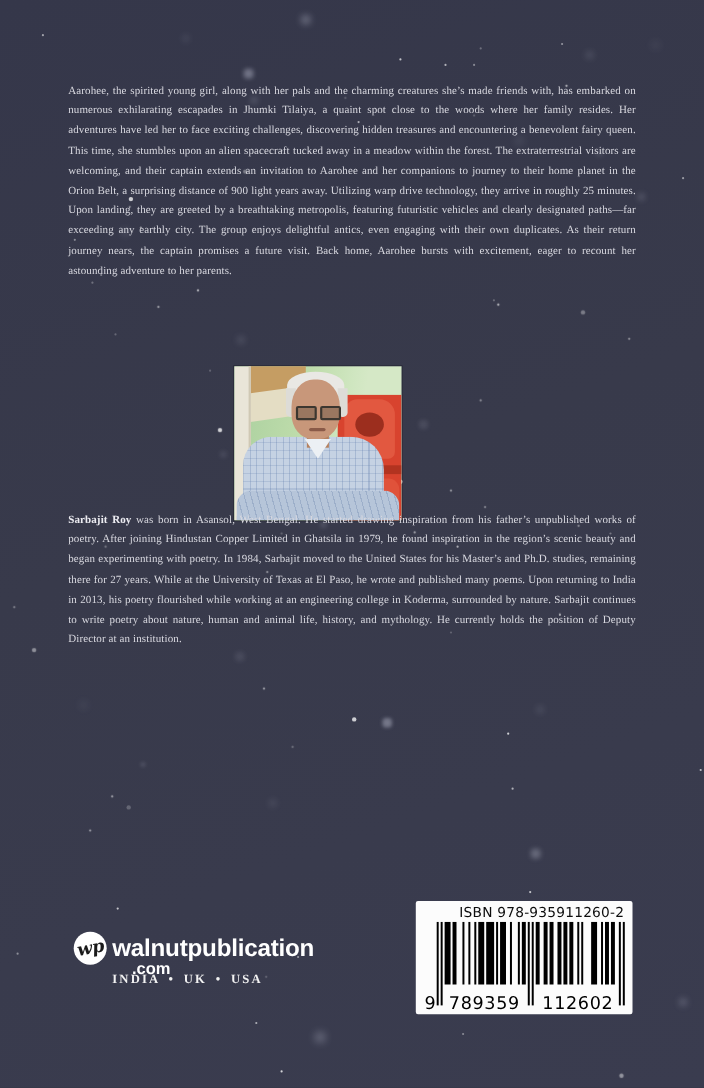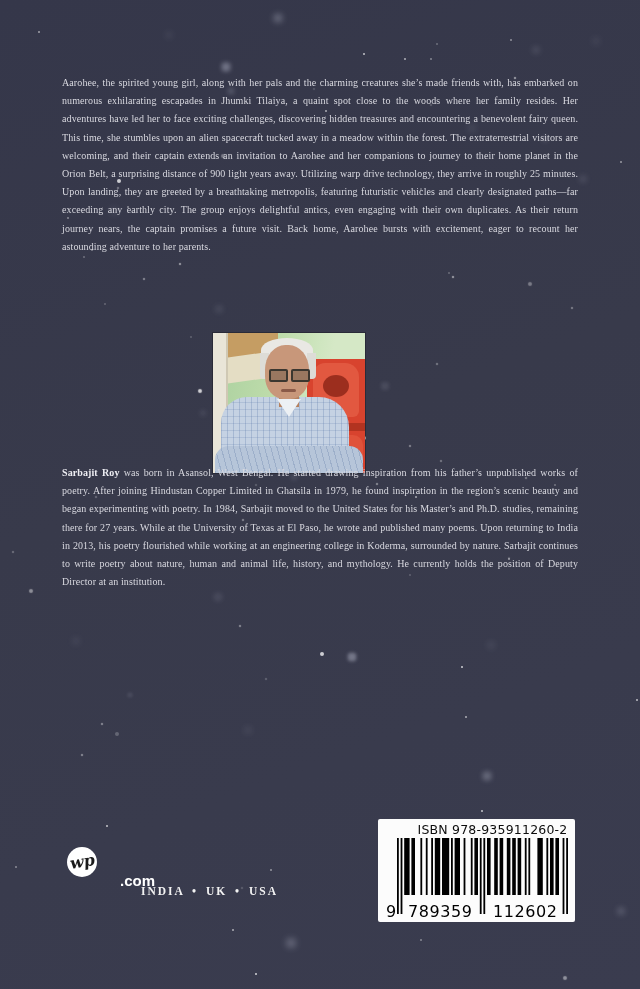--- a/index.html
+++ b/index.html
@@ -54,21 +54,21 @@
   .man-glasses .lens{width:15px;height:9px;border:2px solid #3c3730;background:rgba(70,60,50,0.35);border-radius:2px;}
   .man-mouth{position:absolute;left:68px;top:56px;width:15px;height:3px;background:#8a5a48;border-radius:2px;}
   
   .pub-circle{position:absolute;left:67px;top:847px;width:30px;height:30px;border-radius:50%;background:#fff;z-index:3;
     display:flex;align-items:center;justify-content:center;}
   .pub-monogram{font-family:"DejaVu Serif",serif;font-style:italic;font-weight:700;font-size:16px;color:#1a1a1a;transform:rotate(-10deg);line-height:1;}
   .pub-name{position:absolute;left:102px;top:849px;z-index:3;color:#fff;
     font-family:"Liberation Sans",sans-serif;font-weight:700;font-size:22px;letter-spacing:-0.2px;}
   .pub-com{position:absolute;left:120px;top:872px;width:196px;text-align:left;z-index:3;color:#fff;
     font-family:"Liberation Sans",sans-serif;font-weight:700;font-size:15px;}
-  .pub-regions{position:absolute;left:102px;top:885px;width:176px;text-align:right;z-index:3;color:#f2f2f2;
+  .pub-regions{position:absolute;left:102px;top:885px;width:176px;text-align:left;z-index:3;color:#f2f2f2;
     font-family:"Liberation Serif",serif;font-weight:700;font-size:11.5px;letter-spacing:2px;word-spacing:3px;}
   
   .barcode-box{position:absolute;left:378px;top:819px;width:197px;height:103px;background:#fcfcfc;border-radius:2px;z-index:3;}
   .isbn-label{margin-top:3px;text-align:center;color:#0d0d0d;
     font-family:"DejaVu Sans",sans-serif;font-size:12.5px;letter-spacing:0.2px;padding-left:32px;}
   .barcode-box svg{display:block;margin:1px auto 0;}
   .barcode-box svg text{font-family:"DejaVu Sans",sans-serif;font-size:16px;fill:#000;}
 </style>
 </head>
 <body>
@@ -104,20 +104,21 @@
       <div class="lens"></div>
     </div>
     <div class="man-mouth"></div>
   </div>
 
   <p class="body-text bio"><b>Sarbajit Roy</b><span> was born in Asansol, West Bengal. He started drawing inspiration from his father’s unpublished works of poetry. After joining Hindustan Copper Limited in Ghatsila in 1979, he found inspiration in the region’s scenic beauty and began experimenting with poetry. In 1984, Sarbajit moved to the United States for his Master’s and Ph.D. studies, remaining there for 27 years. While at the University of Texas at El Paso, he wrote and published many poems. Upon returning to India in 2013, his poetry flourished while working at an engineering college in Koderma, surrounded by nature. Sarbajit continues to write poetry about nature, human and animal life, history, and mythology. He currently holds the position of Deputy Director at an institution.</span></p>
 
   <div class="pub-circle">
     <span class="pub-monogram">wp</span>
   </div>
+  <div class="pub-name">walnutpublication</div>
   <div class="pub-com">.com</div>
   <div class="pub-regions">INDIA • UK • USA</div>
 
   <div class="barcode-box">
     <div class="isbn-label">ISBN 978-935911260-2</div>
     <svg id="barcode-svg" width="186" height="84" viewBox="0 0 186 84">
         <rect x="13.00" y="0" width="1.80" height="76"></rect>
         <rect x="16.60" y="0" width="1.80" height="76"></rect>
         <rect x="20.20" y="0" width="5.40" height="57"></rect>
         <rect x="27.40" y="0" width="3.60" height="57"></rect>

